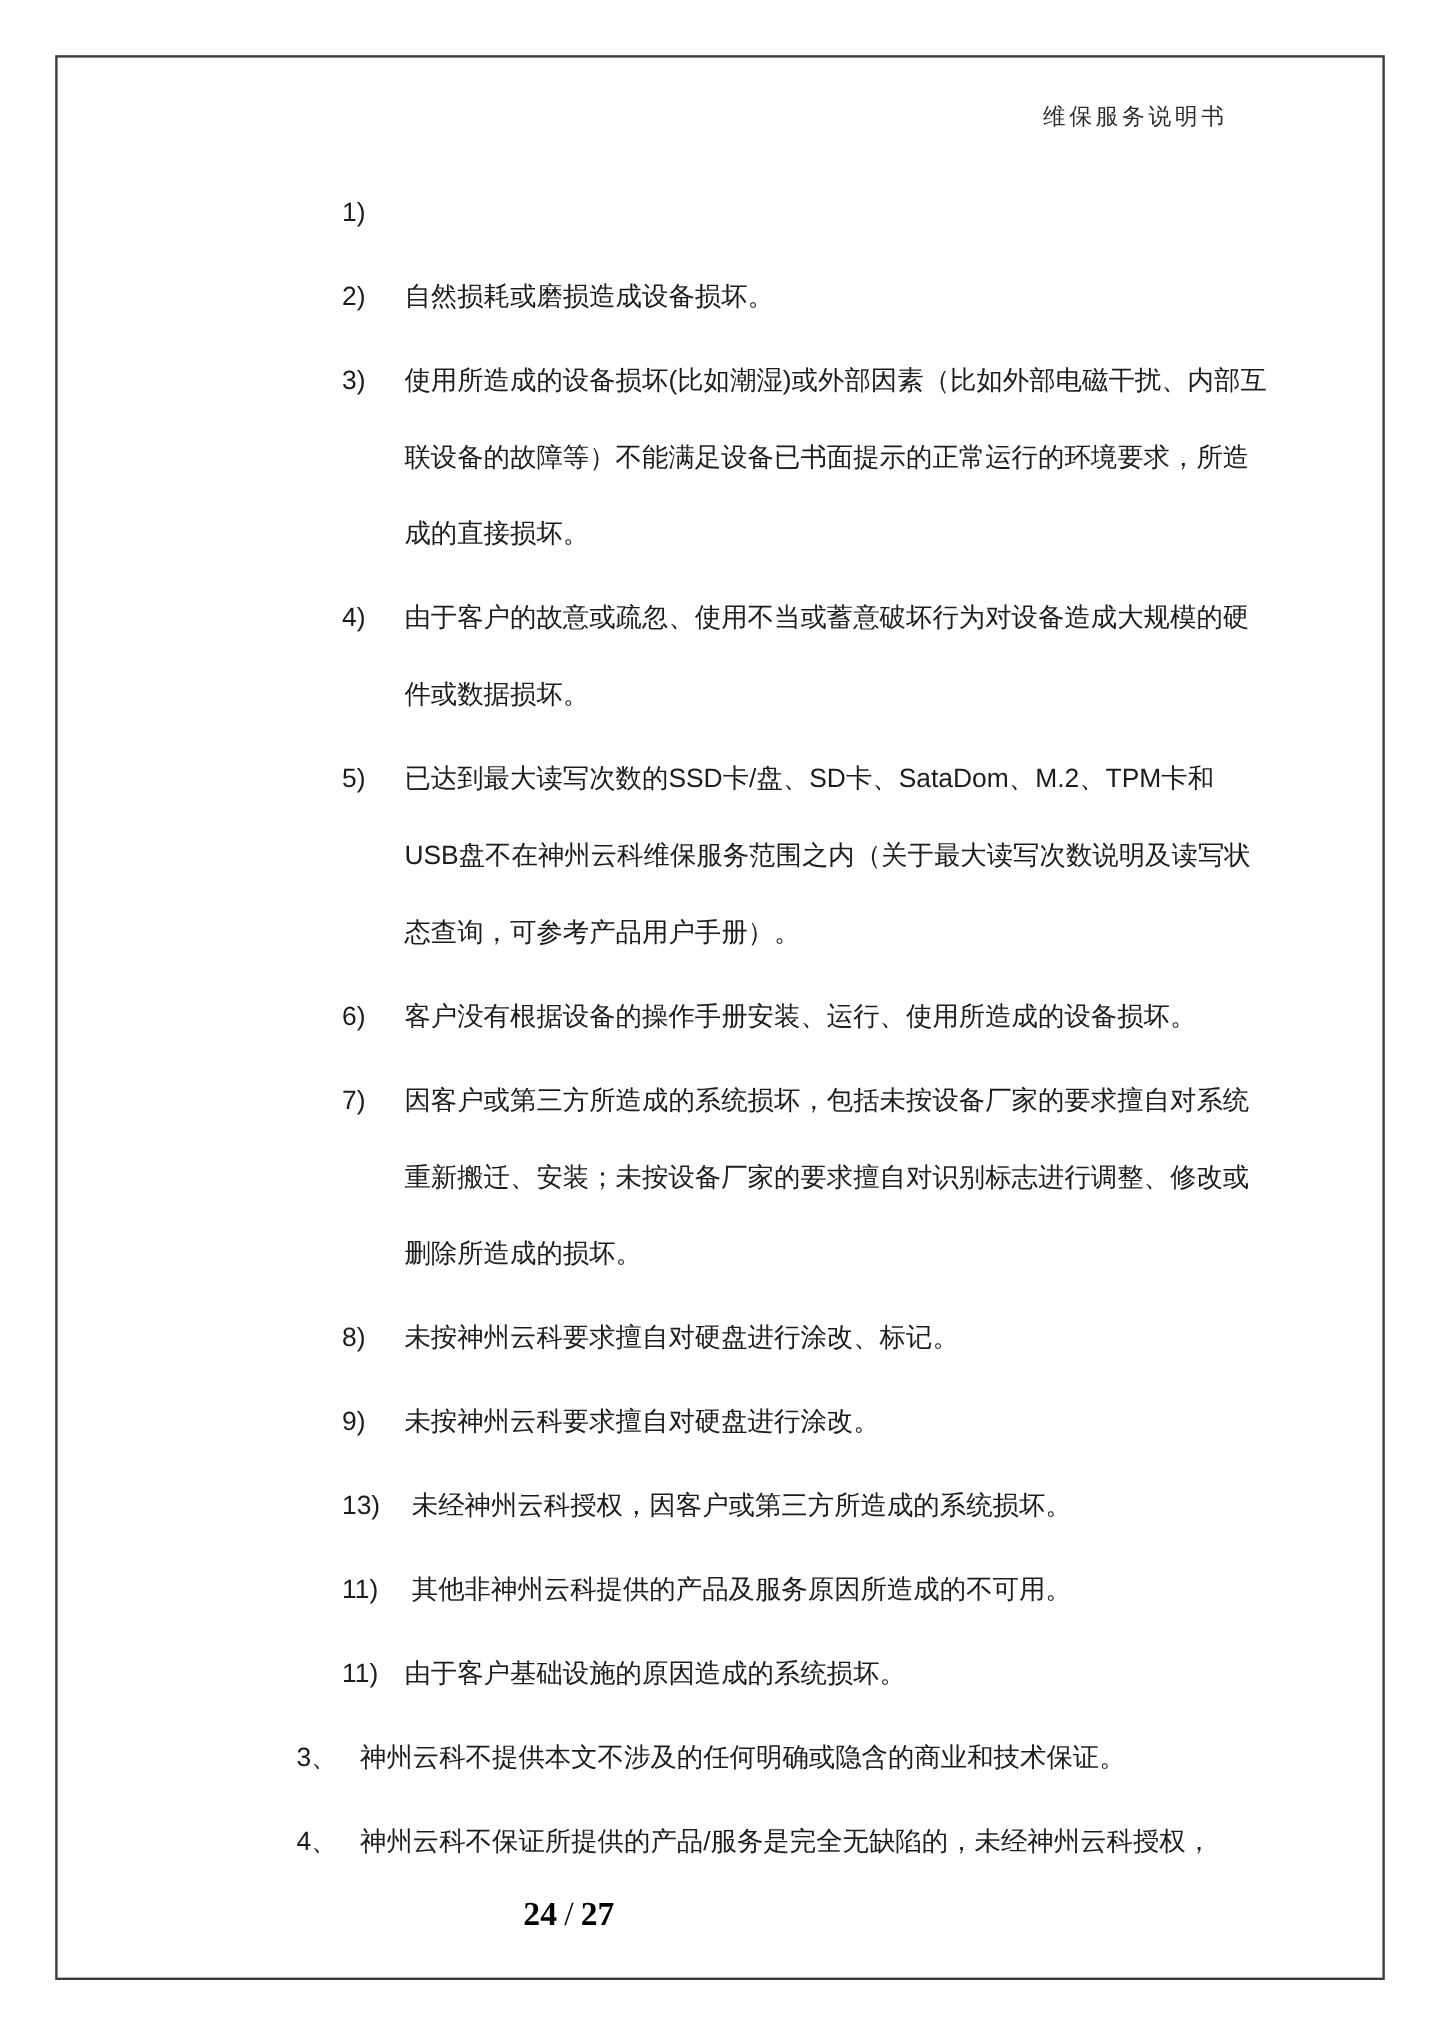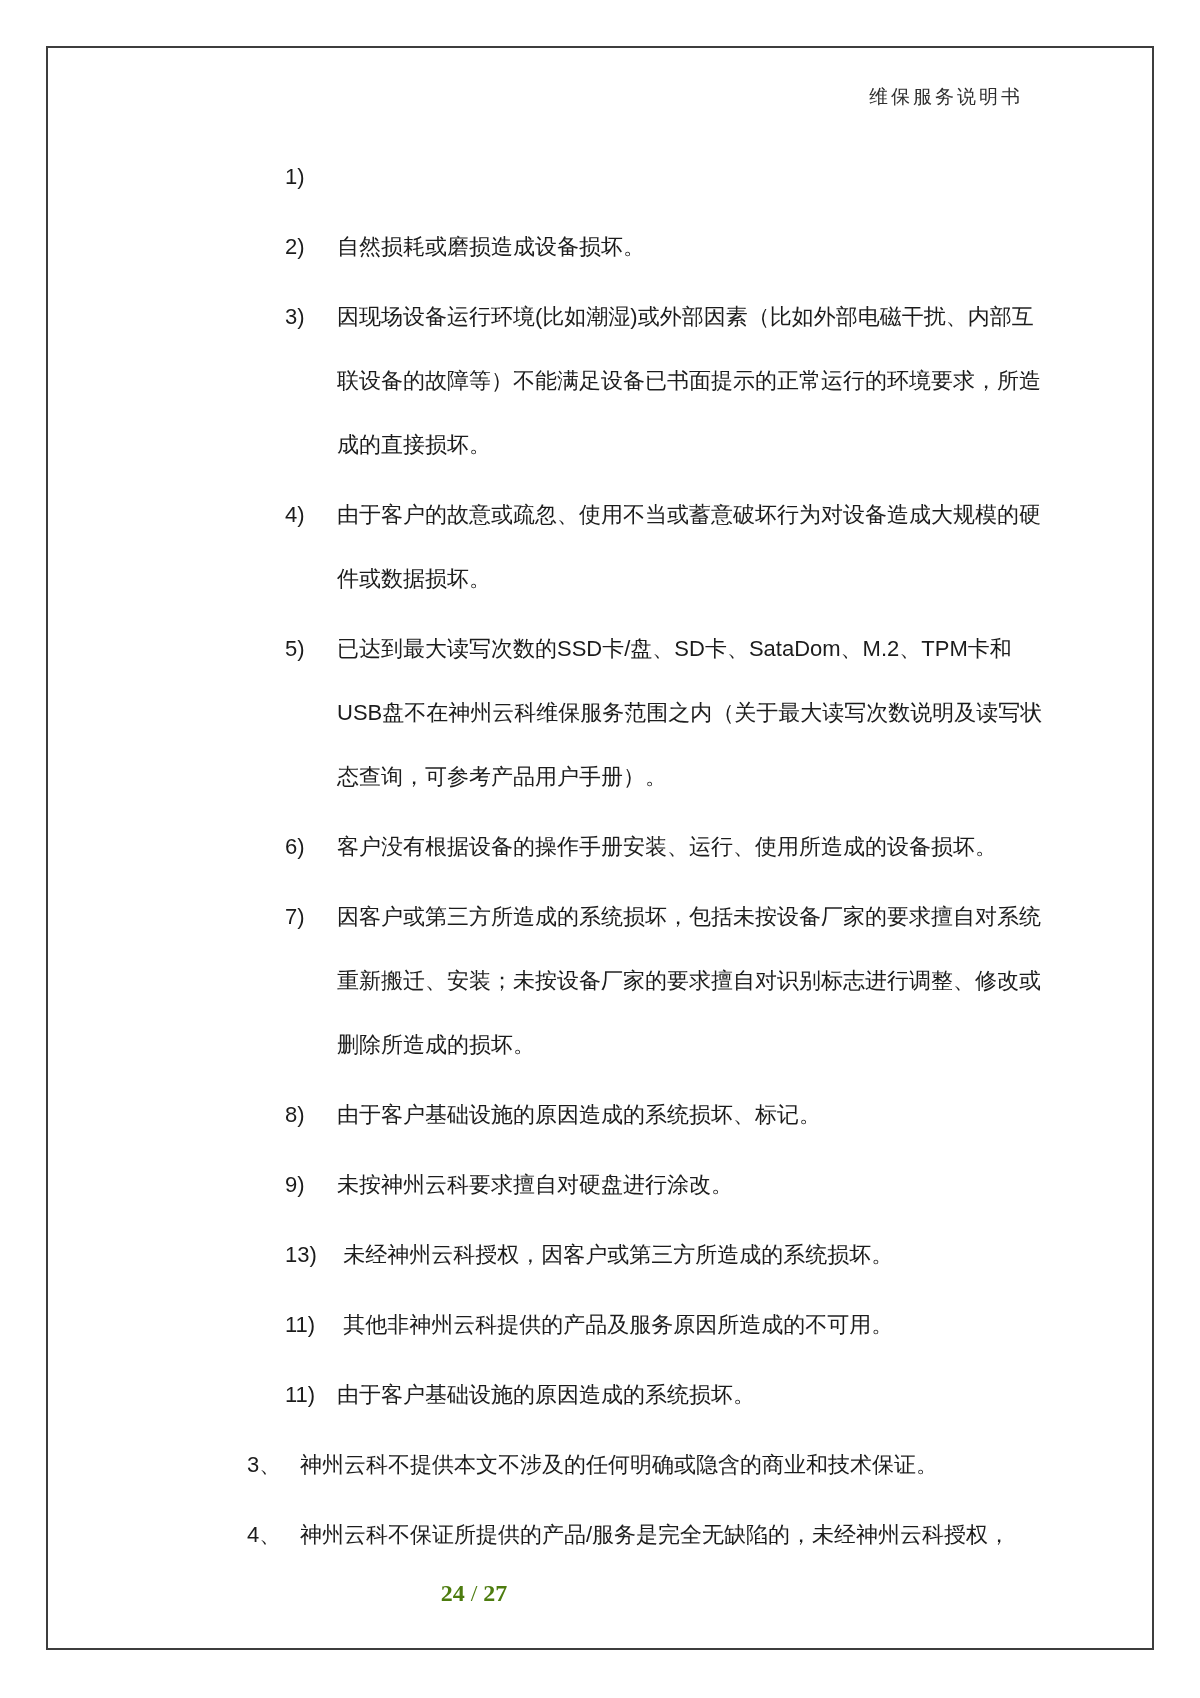--- a/index.html
+++ b/index.html
@@ -69,22 +69,22 @@
     flex: 1;
     white-space: pre-wrap;
   }
   .pagenum {
     position: absolute;
     top: 1580px;
     left: 0;
     width: 948px;
     text-align: center;
     font-family: "Liberation Serif", "DejaVu Serif", serif;
-    font-size: 24px;
-    color: #4d7c0f;
+    font-size: 28px;
+    color: #000000;
   }
   .pagenum .n { font-weight: bold; }
   .pagenum .sep { font-weight: normal; padding: 0 6px; }
 </style>
 </head>
 <body>
 
 <div class="sheet">
   <div class="frame"></div>
 
@@ -96,21 +96,21 @@
       <span class="num">1)</span>
     </div>
 
     <div class="li sub">
       <span class="num">2)</span>
       <div class="txt">自然损耗或磨损造成设备损坏。</div>
     </div>
 
     <div class="li sub">
       <span class="num">3)</span>
-      <div class="txt">因现场设备运行环境(比如潮湿)或外部因素（比如外部电磁干扰、内部互
+      <div class="txt">使用所造成的设备损坏(比如潮湿)或外部因素（比如外部电磁干扰、内部互
 联设备的故障等）不能满足设备已书面提示的正常运行的环境要求，所造
 成的直接损坏。</div>
     </div>
 
     <div class="li sub">
       <span class="num">4)</span>
       <div class="txt">由于客户的故意或疏忽、使用不当或蓄意破坏行为对设备造成大规模的硬
 件或数据损坏。</div>
     </div>
 
@@ -128,21 +128,21 @@
 
     <div class="li sub">
       <span class="num">7)</span>
       <div class="txt">因客户或第三方所造成的系统损坏，包括未按设备厂家的要求擅自对系统
 重新搬迁、安装；未按设备厂家的要求擅自对识别标志进行调整、修改或
 删除所造成的损坏。</div>
     </div>
 
     <div class="li sub">
       <span class="num">8)</span>
-      <div class="txt">由于客户基础设施的原因造成的系统损坏、标记。</div>
+      <div class="txt">未按神州云科要求擅自对硬盘进行涂改、标记。</div>
     </div>
 
     <div class="li sub">
       <span class="num">9)</span>
       <div class="txt">未按神州云科要求擅自对硬盘进行涂改。</div>
     </div>
 
     <div class="li sub">
       <span class="num">13)</span>
       <div class="txt"> 未经神州云科授权，因客户或第三方所造成的系统损坏。</div>

